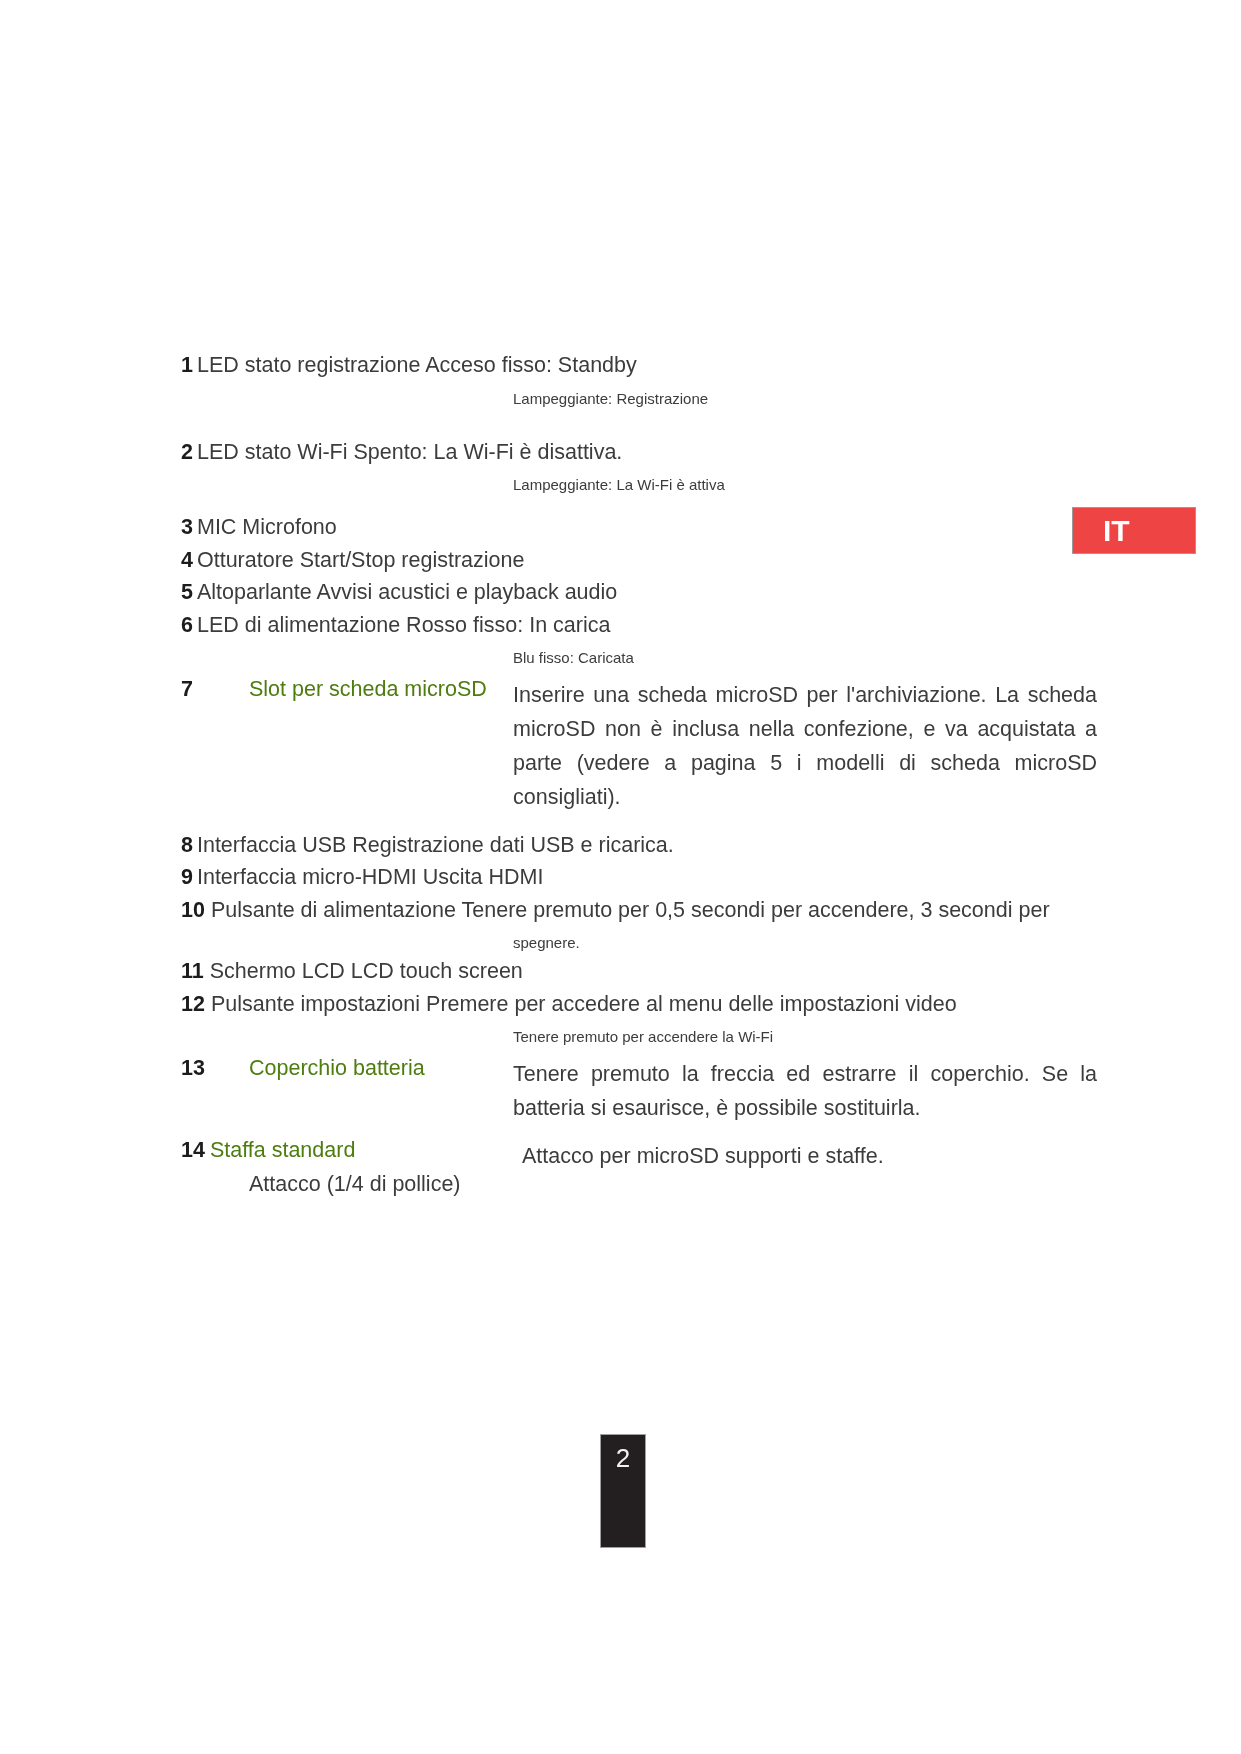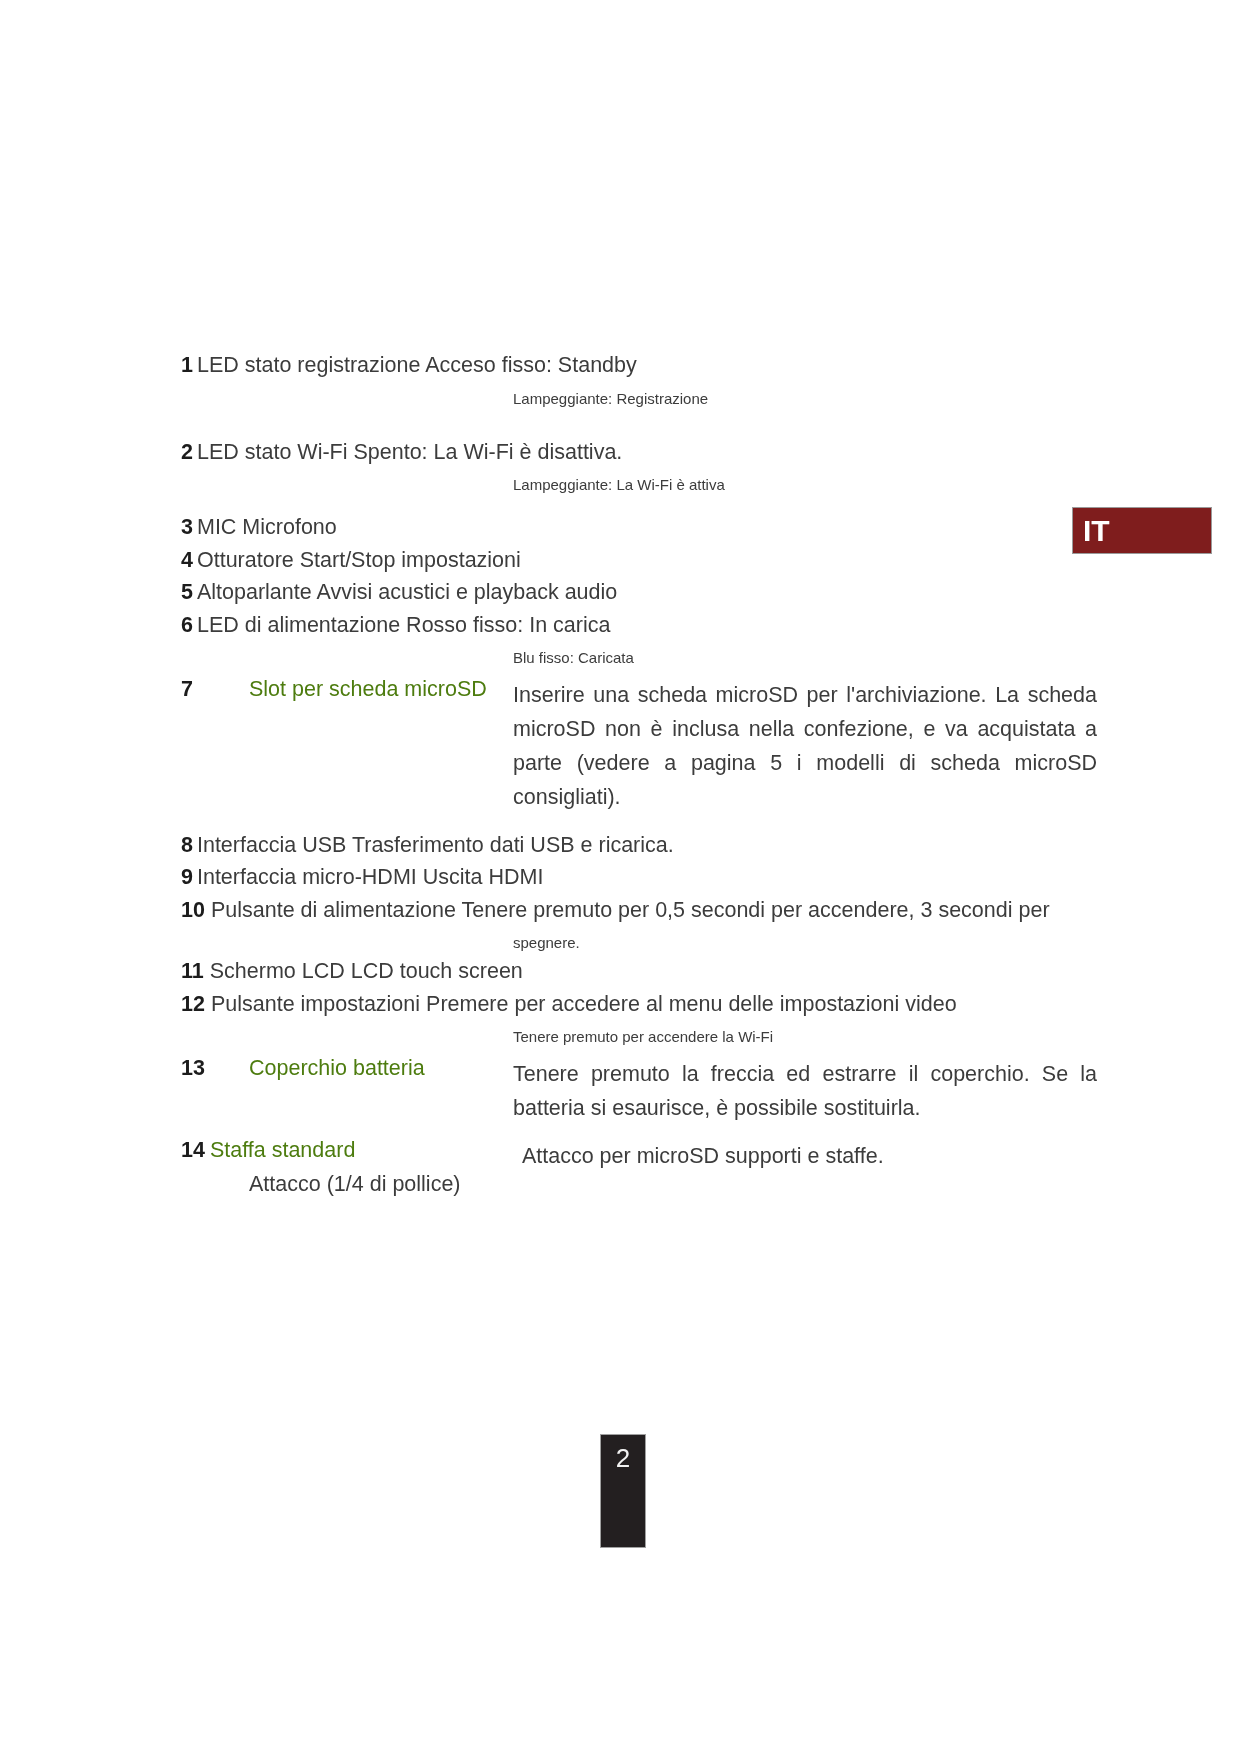--- a/index.html
+++ b/index.html
@@ -23,27 +23,28 @@
     position: absolute;
     inset: 0;
     background: #ffffff;
   }
 
   
   .lang-badge {
     position: absolute;
     left: 1072px;
     top: 507px;
-    width: 140px;
+    width: 124px;
     height: 47px;
-    background: #7f1d1d;
+    background: #ef4444;
     border: 1px solid #9a9a9a;
     box-sizing: border-box;
     display: flex;
     align-items: center;
+    padding-left: 20px;
   }
   .lang-badge .lang-text {
     color: #ffffff;
     font-weight: 700;
     font-size: 30px;
     line-height: 1;
     letter-spacing: 0px;
     padding-left: 10px;
     font-family: "Liberation Sans", "DejaVu Sans", sans-serif;
   }
@@ -185,21 +186,21 @@
 
     <div class="sp-b"></div>
 
     <div class="row">
       <span class="line"><span class="num">3</span><span>MIC Microfono</span></span>
     </div>
 
     <div class="sp-d"></div>
 
     <div class="row">
-      <span class="line"><span class="num">4</span><span>Otturatore Start/Stop impostazioni</span></span>
+      <span class="line"><span class="num">4</span><span>Otturatore Start/Stop registrazione</span></span>
     </div>
 
     <div class="sp-d"></div>
 
     <div class="row">
       <span class="line"><span class="num">5</span><span>Altoparlante Avvisi acustici e playback audio</span></span>
     </div>
 
     <div class="sp-d"></div>
 
@@ -213,21 +214,21 @@
 
     <div class="row grid-row">
       <span class="gr-num">7</span>
       <span class="gr-name">Slot per scheda microSD</span>
       <span class="gr-desc">Inserire una scheda microSD per l'archiviazione. La scheda microSD non è inclusa nella confezione, e va acquistata a parte (vedere a pagina 5 i modelli di scheda microSD consigliati).</span>
     </div>
 
     <div class="sp-e"></div>
 
     <div class="row">
-      <span class="line"><span class="num">8</span><span>Interfaccia USB Trasferimento dati USB e ricarica.</span></span>
+      <span class="line"><span class="num">8</span><span>Interfaccia USB Registrazione dati USB e ricarica.</span></span>
     </div>
 
     <div class="sp-d"></div>
 
     <div class="row">
       <span class="line"><span class="num">9</span><span>Interfaccia micro-HDMI Uscita HDMI</span></span>
     </div>
 
     <div class="sp-d"></div>
 

